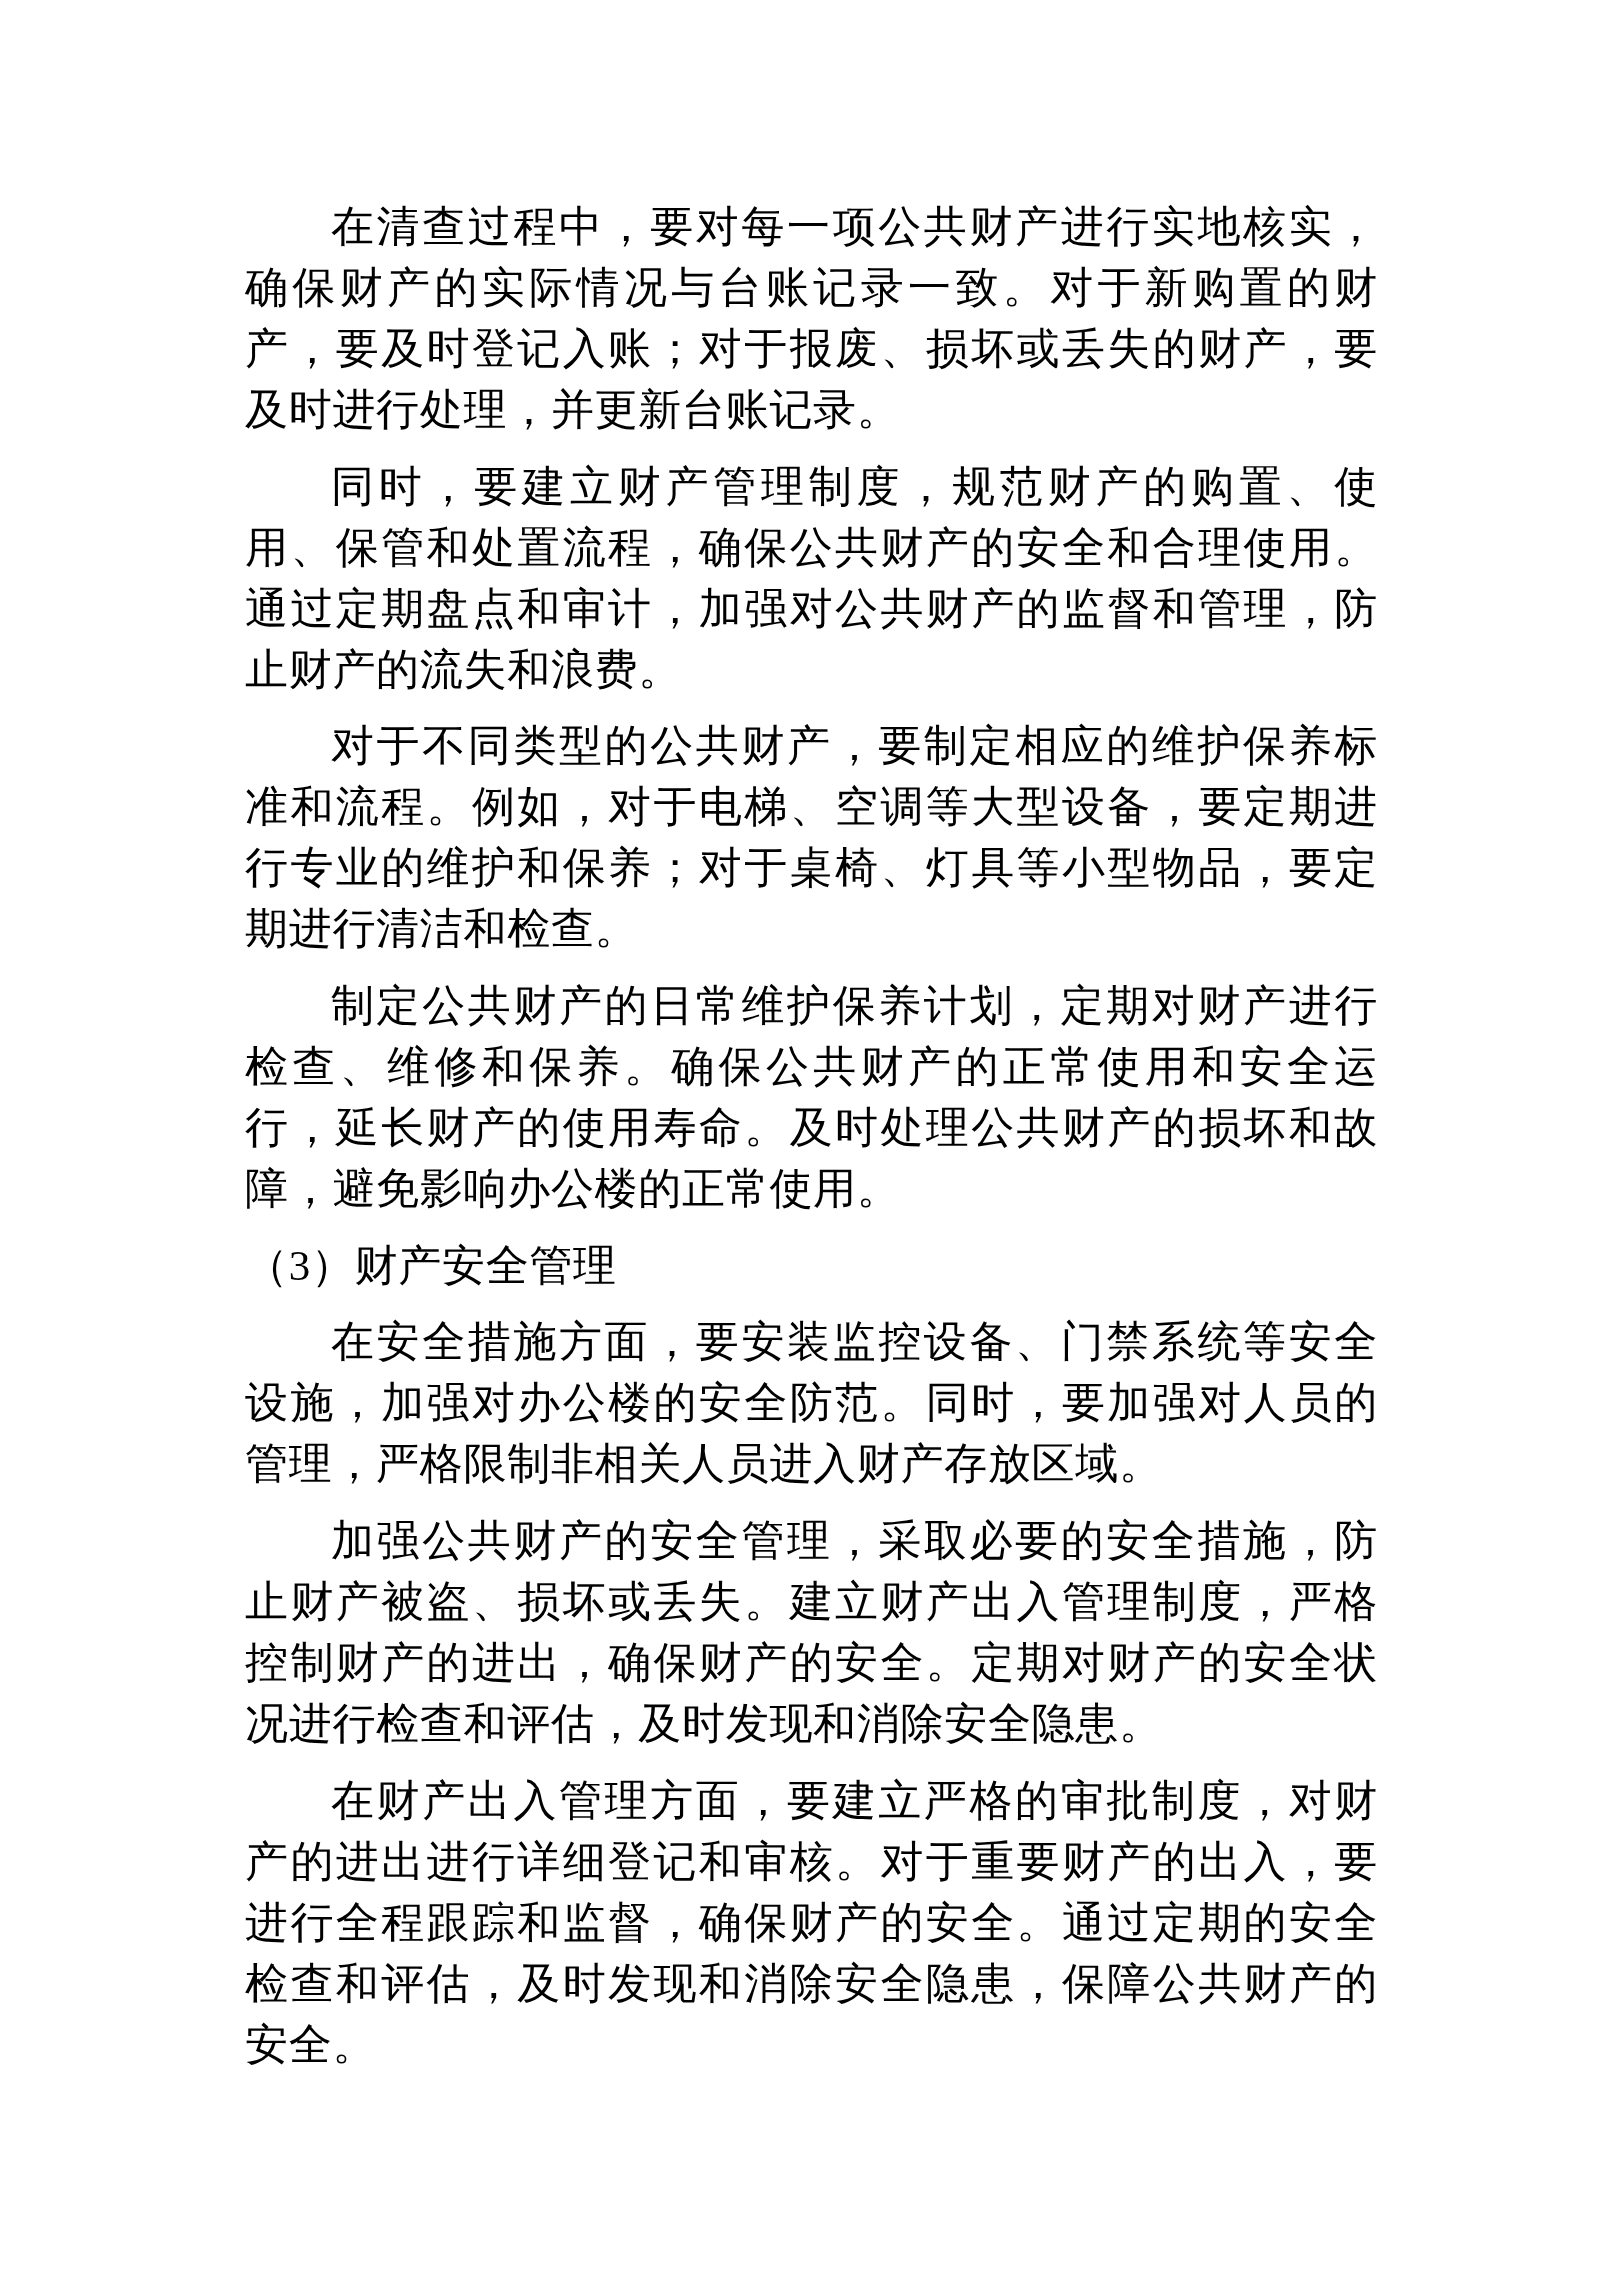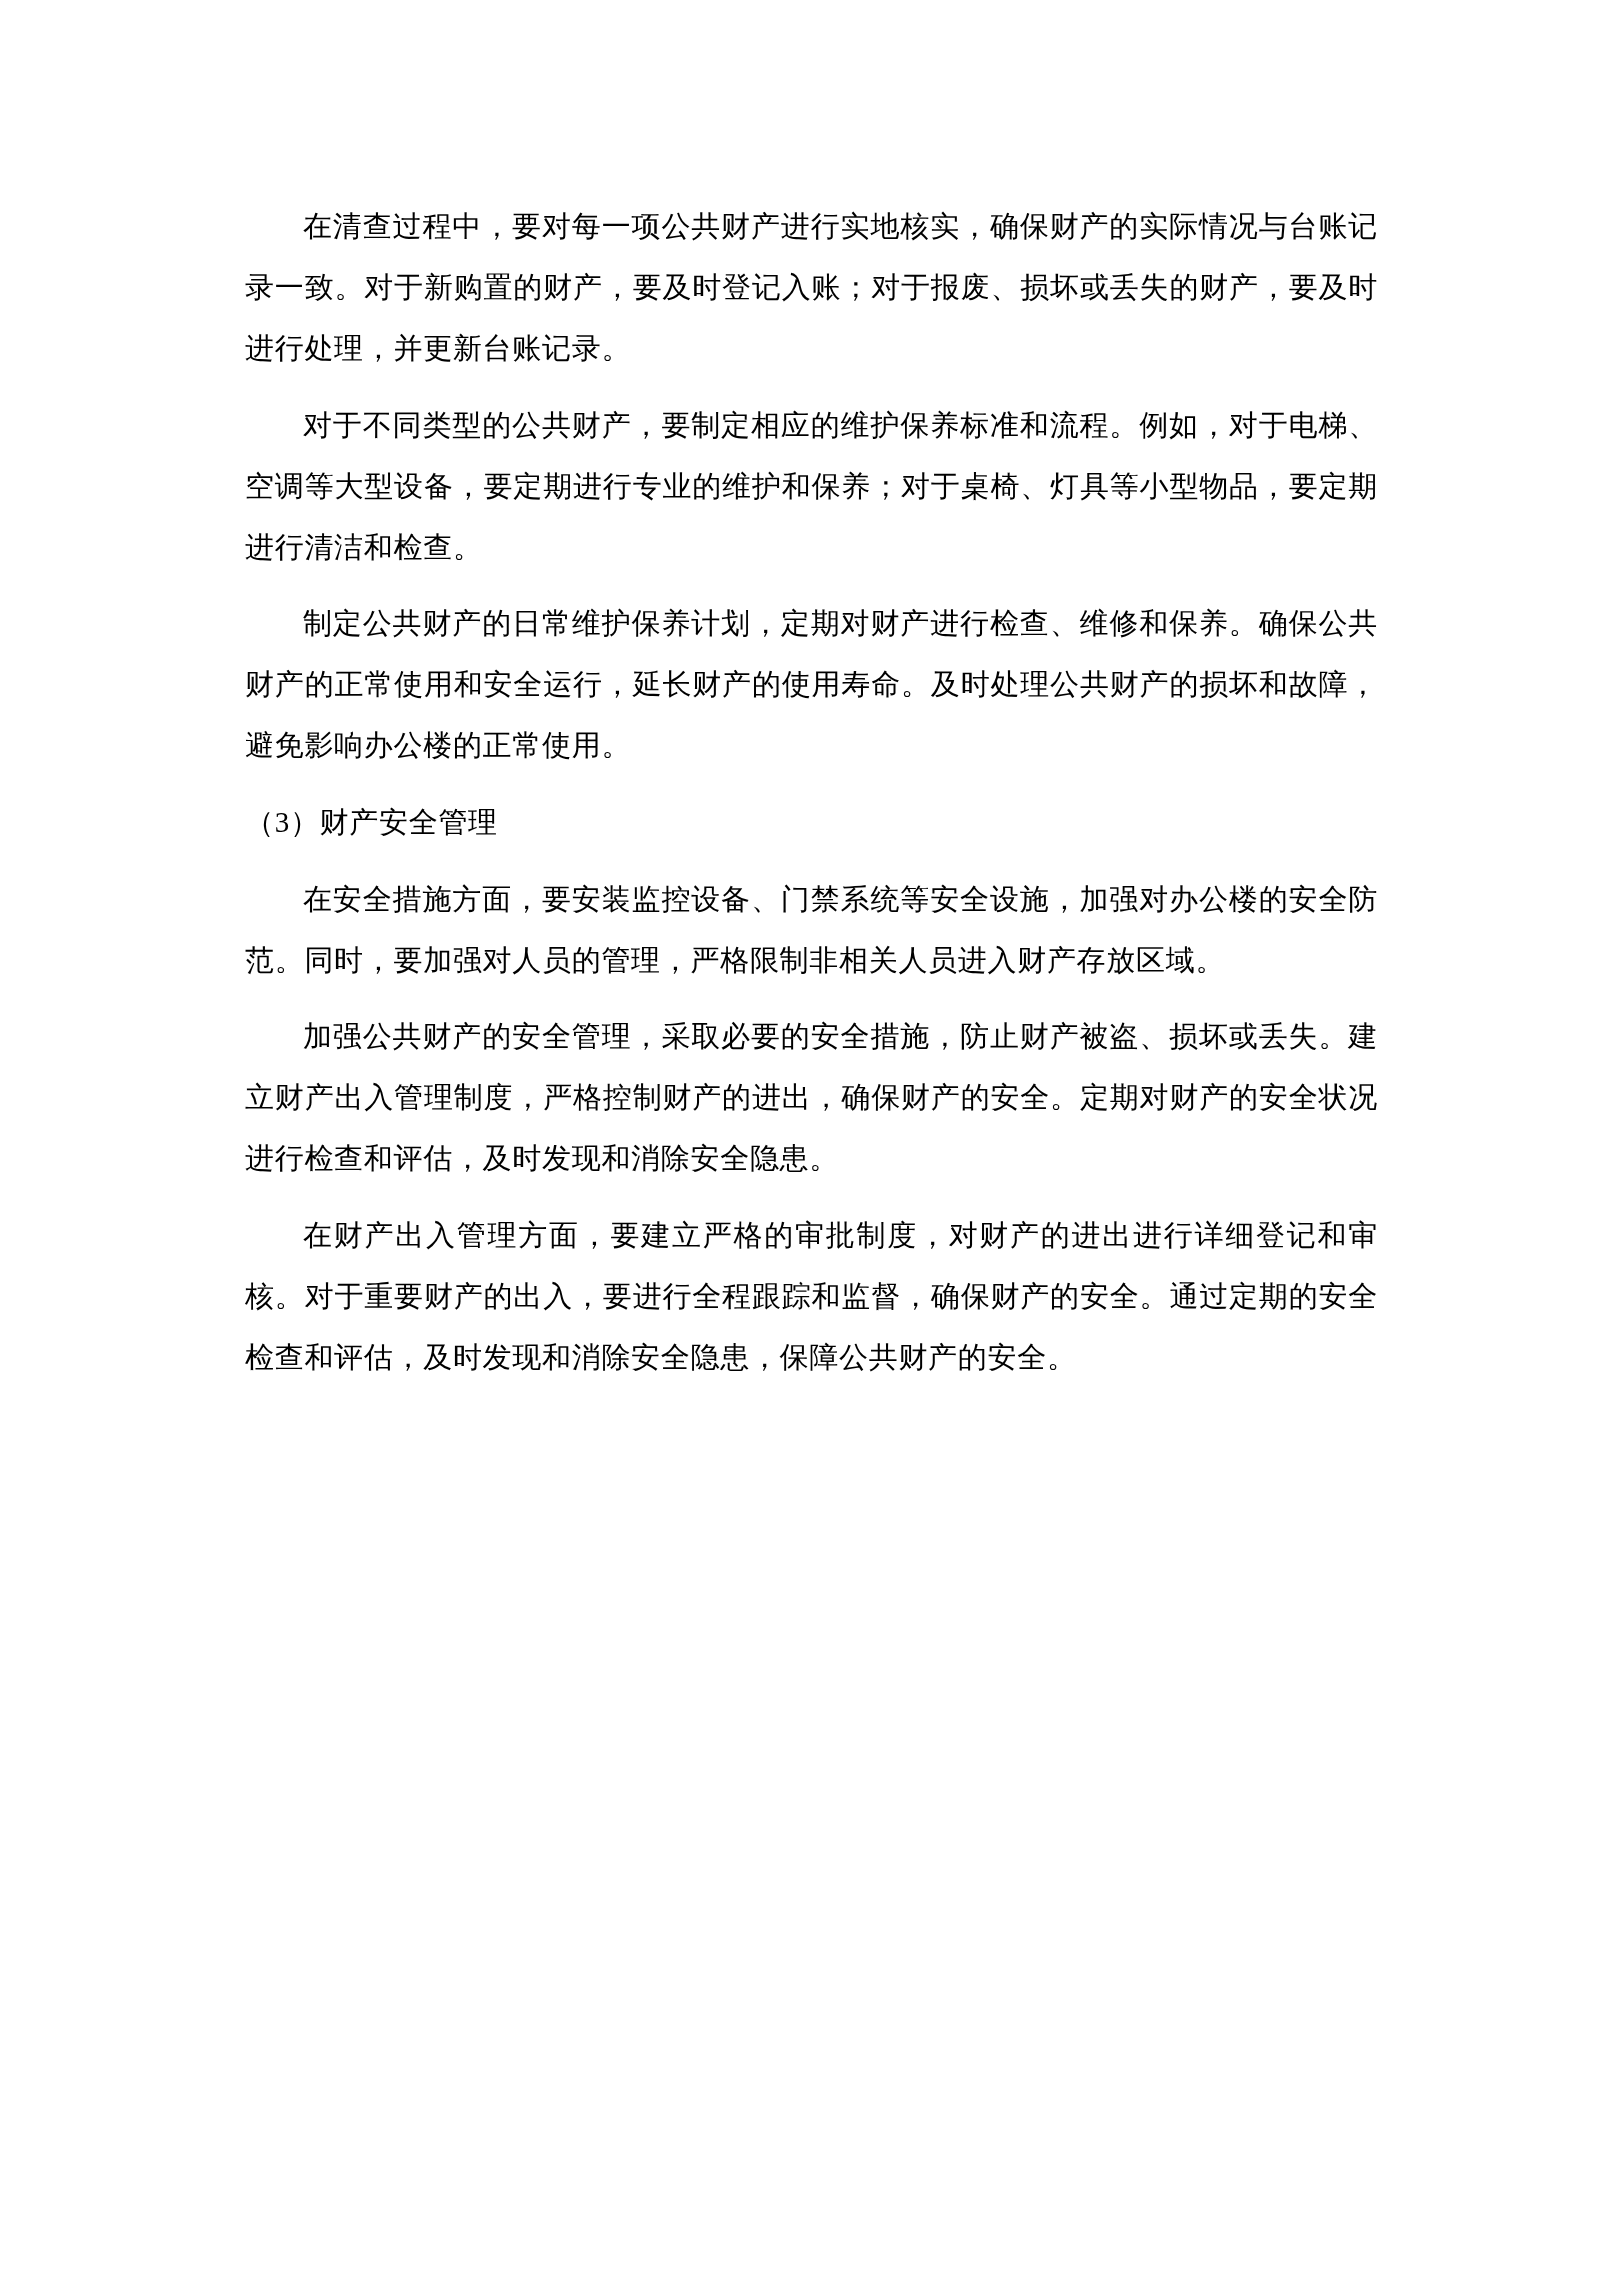--- a/index.html
+++ b/index.html
@@ -19,21 +19,21 @@
     width: 1623px;
     height: 2295px;
     background: #ffffff;
     box-sizing: border-box;
     padding: 196px 245px 0 245px;
   }
   .doc-body {
     width: 100%;
     color: #000000;
     font-family: "Liberation Serif", "DejaVu Serif", serif;
-    font-size: 29px;
+    font-size: 43px;
     line-height: 61px;
   }
   .doc-body p {
     margin: 0 0 15.7px 0;
     padding: 0;
     text-align: justify;
     text-justify: inter-character;
     letter-spacing: 0.7px;
   }
   .doc-body p.body-para {
@@ -43,20 +43,21 @@
     text-indent: 0;
   }
 </style>
 </head>
 <body>
 
 <div class="page">
   <div class="doc-body">
 
   <p class="body-para">在清查过程中，要对每一项公共财产进行实地核实，确保财产的实际情况与台账记录一致。对于新购置的财产，要及时登记入账；对于报废、损坏或丢失的财产，要及时进行处理，并更新台账记录。</p>
+      <p class="body-para">同时，要建立财产管理制度，规范财产的购置、使用、保管和处置流程，确保公共财产的安全和合理使用。通过定期盘点和审计，加强对公共财产的监督和管理，防止财产的流失和浪费。</p>
       <p class="body-para">对于不同类型的公共财产，要制定相应的维护保养标准和流程。例如，对于电梯、空调等大型设备，要定期进行专业的维护和保养；对于桌椅、灯具等小型物品，要定期进行清洁和检查。</p>
       <p class="body-para">制定公共财产的日常维护保养计划，定期对财产进行检查、维修和保养。确保公共财产的正常使用和安全运行，延长财产的使用寿命。及时处理公共财产的损坏和故障，避免影响办公楼的正常使用。</p>
       <p class="heading-para">（3）财产安全管理</p>
       <p class="body-para">在安全措施方面，要安装监控设备、门禁系统等安全设施，加强对办公楼的安全防范。同时，要加强对人员的管理，严格限制非相关人员进入财产存放区域。</p>
       <p class="body-para">加强公共财产的安全管理，采取必要的安全措施，防止财产被盗、损坏或丢失。建立财产出入管理制度，严格控制财产的进出，确保财产的安全。定期对财产的安全状况进行检查和评估，及时发现和消除安全隐患。</p>
       <p class="body-para">在财产出入管理方面，要建立严格的审批制度，对财产的进出进行详细登记和审核。对于重要财产的出入，要进行全程跟踪和监督，确保财产的安全。通过定期的安全检查和评估，及时发现和消除安全隐患，保障公共财产的安全。</p>
     </div>
 </div>
 
 

